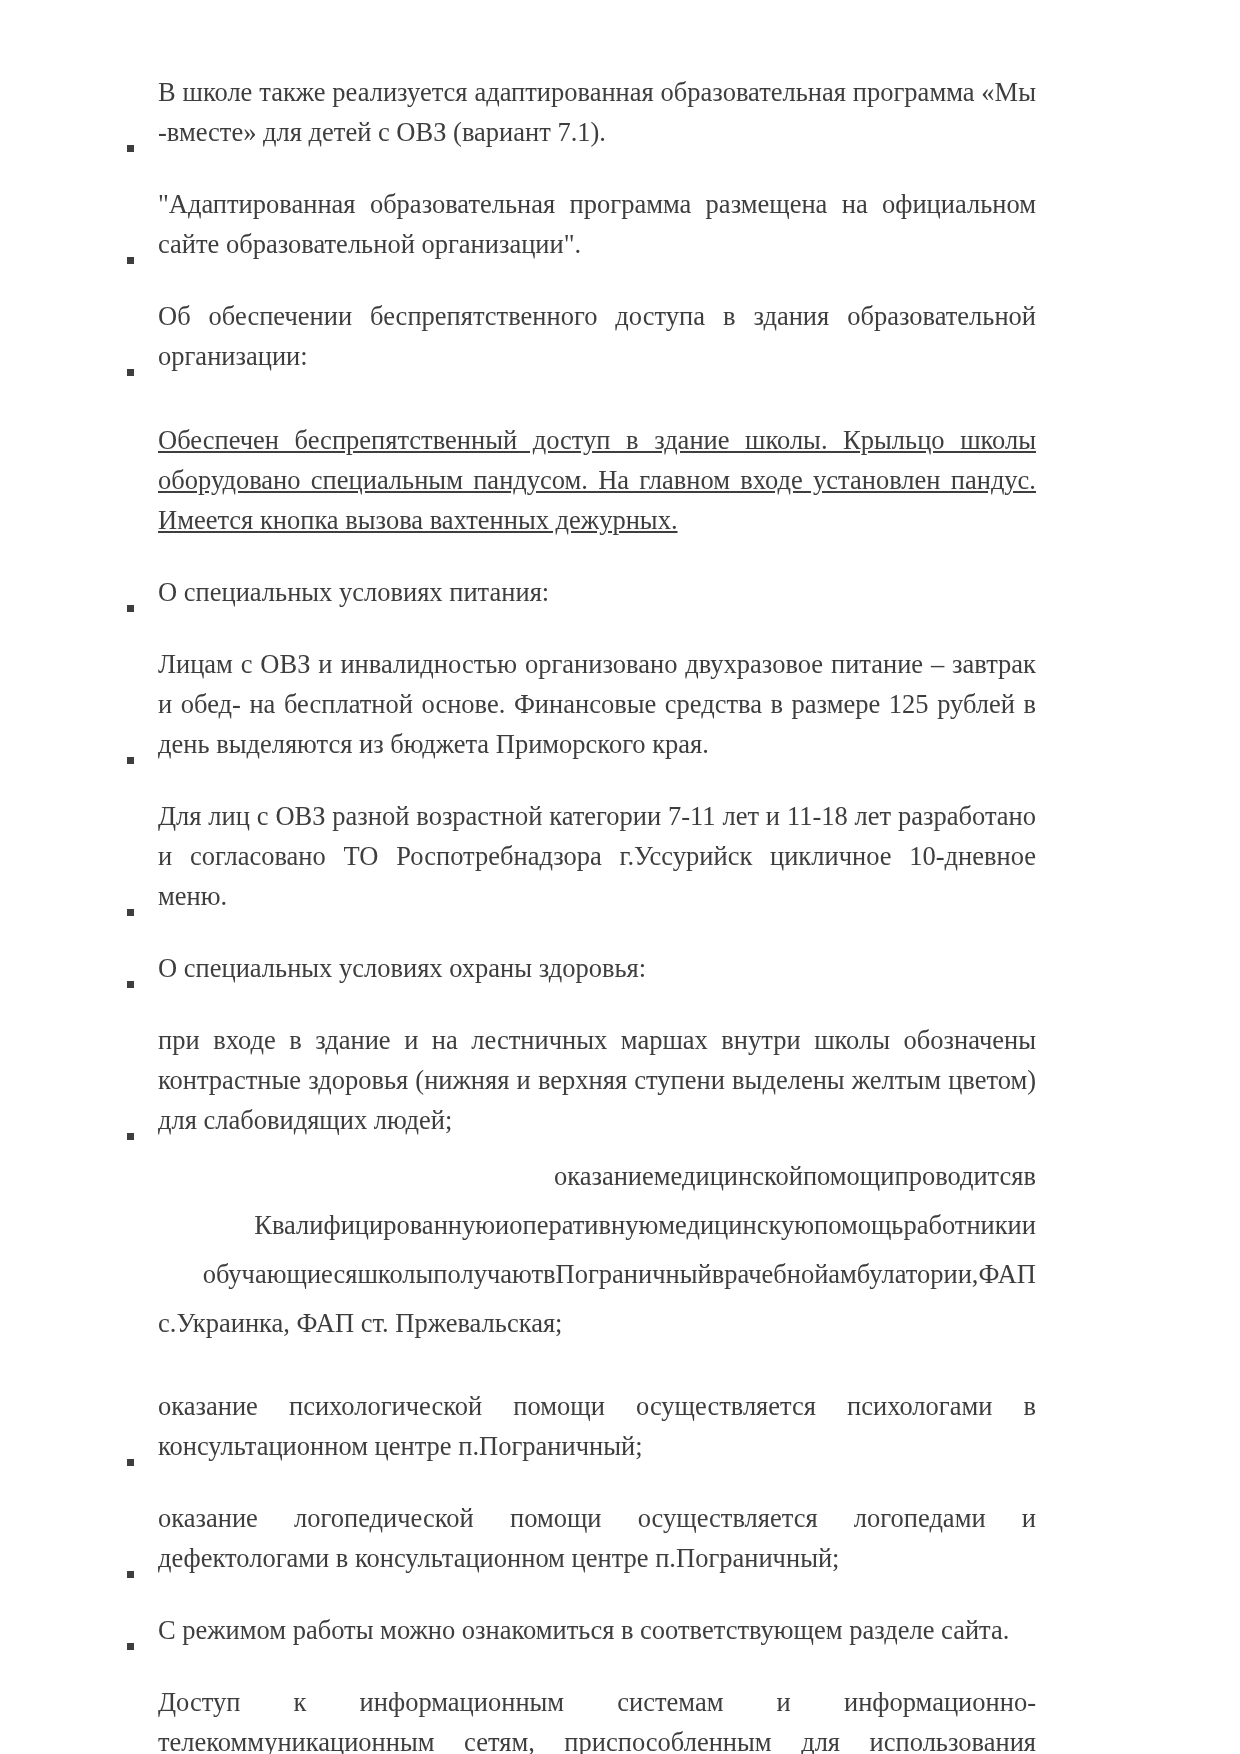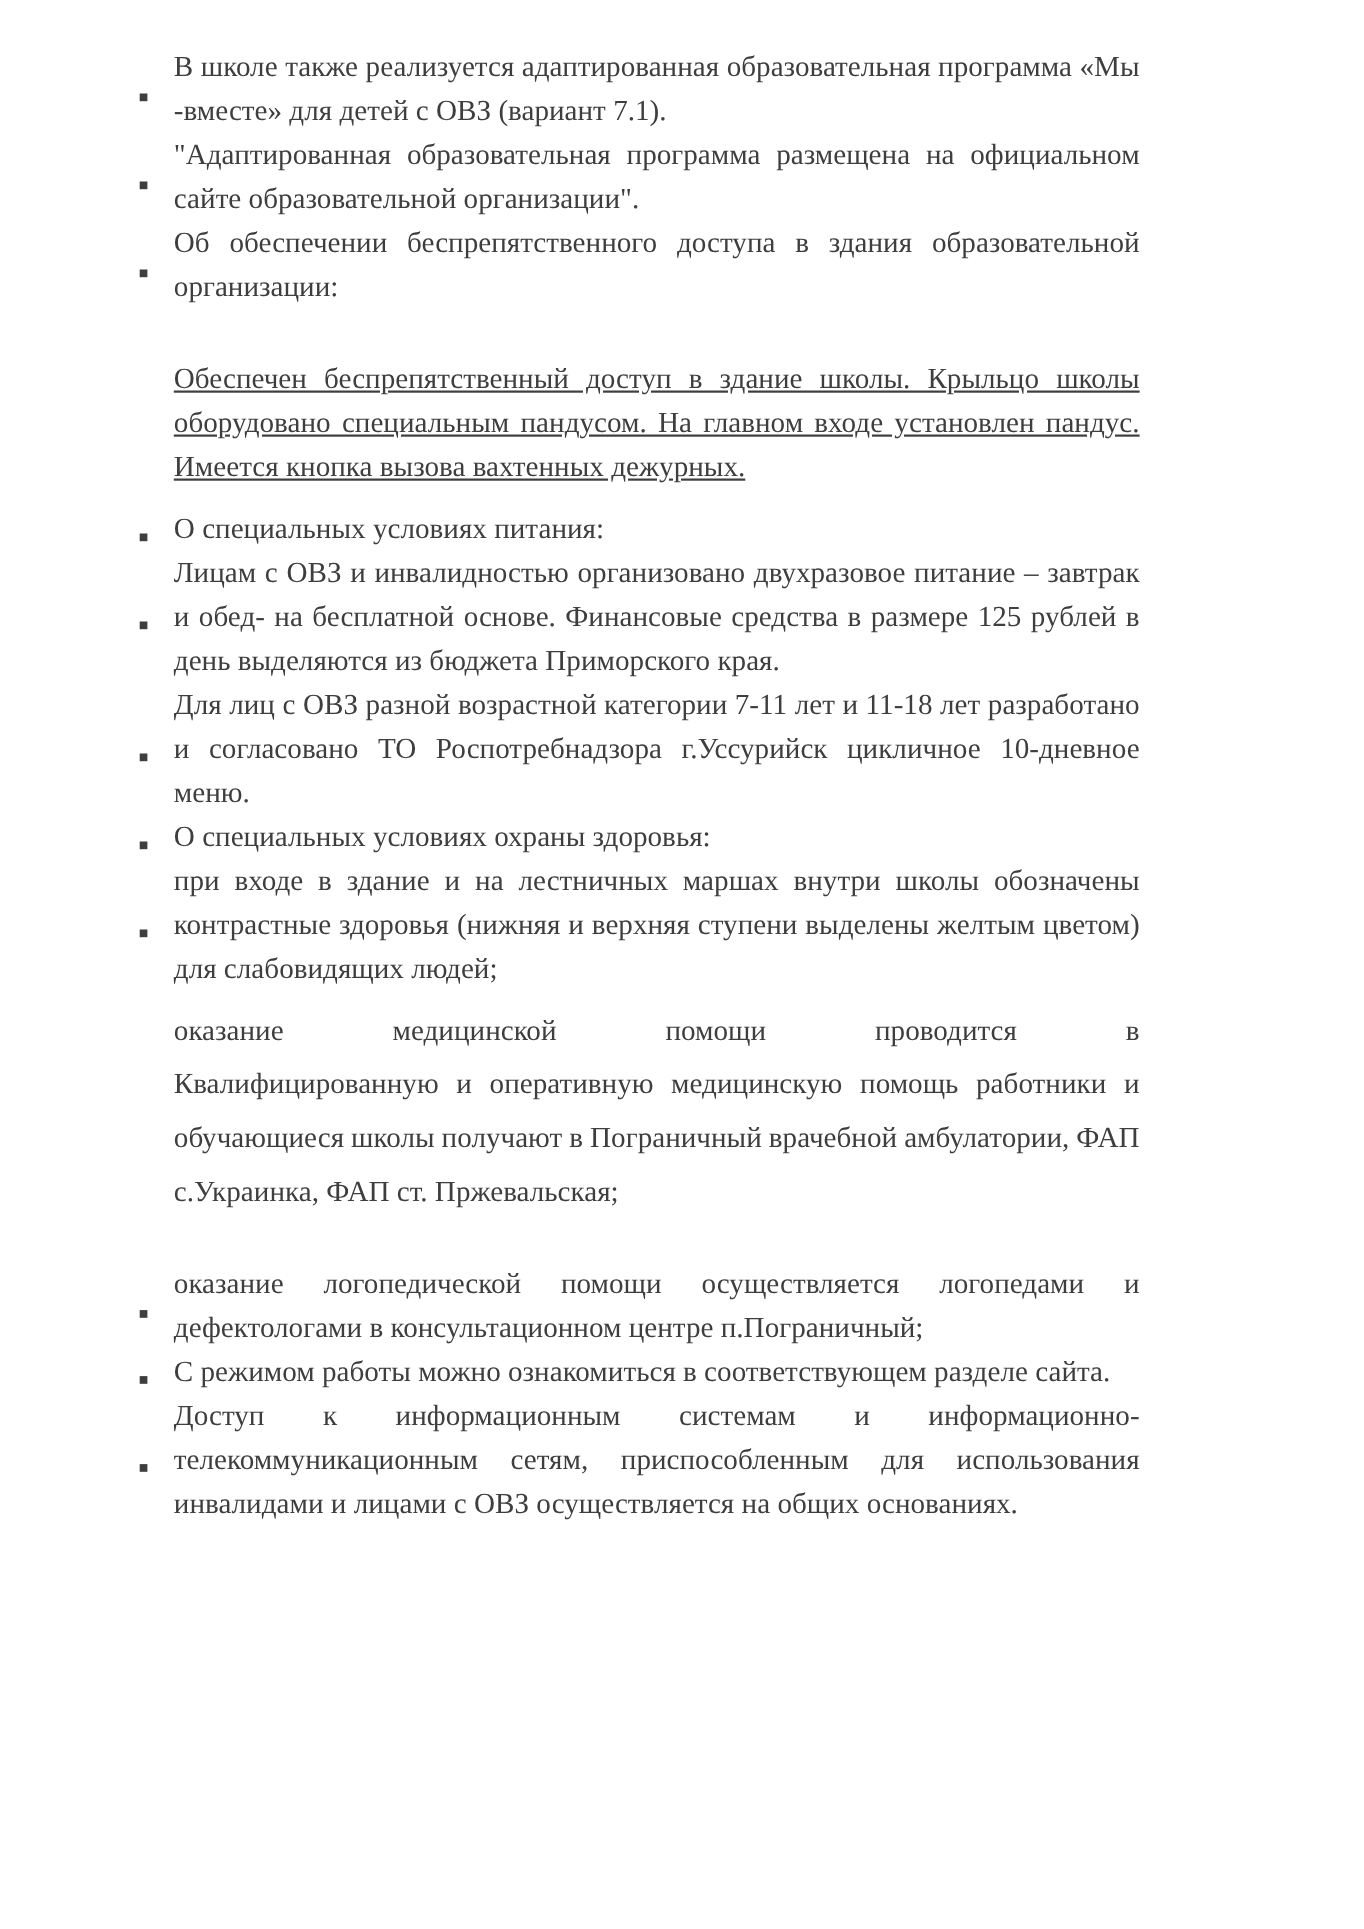--- a/index.html
+++ b/index.html
@@ -11,21 +11,22 @@
     font-size: 26.5px;
     line-height: 40px;
     color: #3e3e3e;
     overflow: hidden;
   }
   .doc {
     padding: 40px 204px 0 127px;
   }
   .li {
     display: flex;
-    align-items: center;
+    align-items: flex-end;
+    margin-top: 32px;
   }
   .marker {
     flex: 0 0 31px;
   }
   .marker::before {
     content: "";
     display: block;
     width: 7px;
     height: 7px;
     margin-top: 16px;
@@ -39,21 +40,21 @@
     margin: 44px 0 16px 31px;
     text-align: justify;
     text-decoration: underline;
   }
   .medical {
     margin: 12px 0 38px 31px;
     line-height: 49px;
   }
   .med-line {
     display: flex;
-    justify-content: space-between;
+    justify-content: flex-end;
   }
   .med-last {
     text-align: left;
     font-family: Liberation Serif, serif;
   }
 </style>
 </head>
 <body>
 
 <div class="doc">
@@ -123,20 +124,24 @@
       <span>получают</span>
       <span>в</span>
       <span>Пограничный</span>
       <span>врачебной</span>
       <span>амбулатории,</span>
       <span>ФАП</span>
     </div>
     <div class="med-last">с.Украинка, ФАП ст. Пржевальская;</div>
   </div>
 
+  <div class="li">
+    <span class="marker"></span>
+    <p class="li-text">оказание психологической помощи осуществляется психологами в консультационном центре п.Пограничный;</p>
+  </div>
 
   <div class="li">
     <span class="marker"></span>
     <p class="li-text">оказание логопедической помощи осуществляется логопедами и дефектологами в консультационном центре п.Пограничный;</p>
   </div>
 
   <div class="li">
     <span class="marker"></span>
     <p class="li-text">С режимом работы можно ознакомиться в соответствующем разделе сайта.</p>
   </div>

